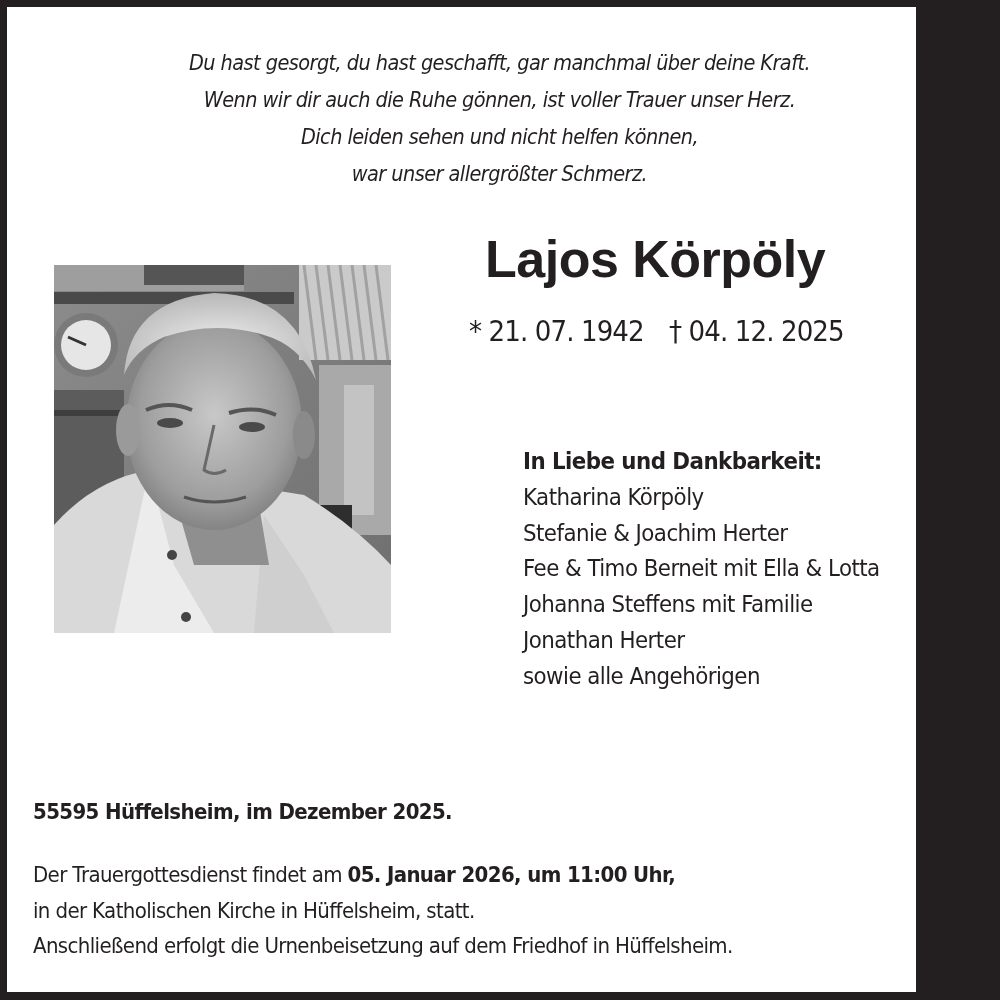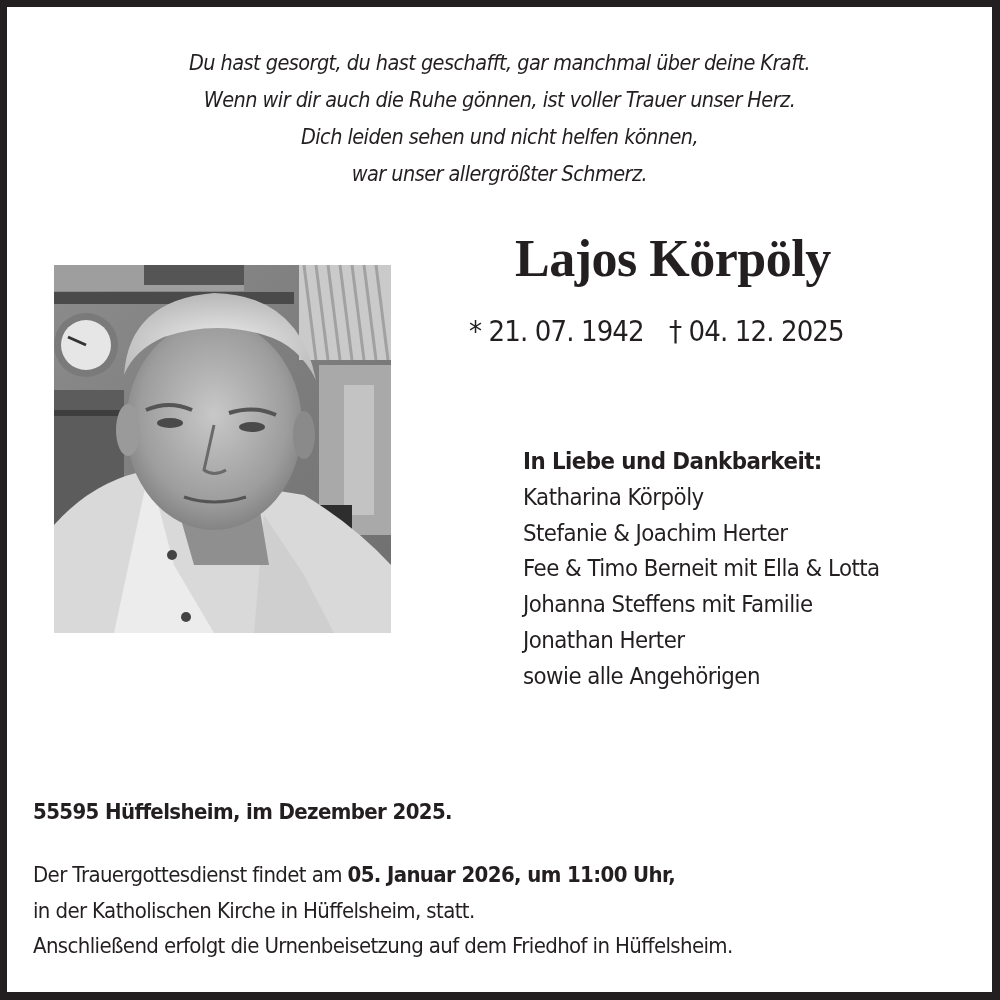--- a/index.html
+++ b/index.html
@@ -2,36 +2,35 @@
 <html><head>
   <meta charset="utf-8">
   <style>
     html, body { margin: 0; padding: 0; }
     body {
       width: 1000px; height: 1000px; background: #231f20;
       position: relative; overflow: hidden;
       font-family: "DejaVu Sans", sans-serif; color: #231f20;
     }
     .card {
-      position: absolute; left: 7px; top: 7px; width: 985px; height: 985px;
+      position: absolute; left: 7px; top: 7px; width: 909px; height: 985px;
       background: #ffffff;
     }
     .poem {
       position: absolute; left: 0; top: 38px; width: 985px;
       text-align: center; font-style: italic;
       font-size: 21px; line-height: 37px; letter-spacing: -0.6px;
       transform: scaleX(0.92); transform-origin: center top;
     }
     .poem div { white-space: nowrap; }
     .name {
       position: absolute; left: 478px; top: 222px;
       font-weight: bold; font-size: 52px; line-height: 60px;
       letter-spacing: -0.5px; white-space: nowrap;
-      font-family: Liberation Serif, serif;
-      margin-left: 30px;
+      font-family: Liberation Sans, sans-serif;
     }
     .dates {
       position: absolute; left: 462px; top: 304px;
       font-size: 29px; line-height: 40px; white-space: nowrap;
       letter-spacing: -1px; transform: scaleX(0.9); transform-origin: left top;
     }
     .dates .gap { display: inline-block; width: 28px; }
     .photo {
       position: absolute; left: 47px; top: 258px; width: 337px; height: 368px;
       overflow: hidden; background: #9a9a9a;

